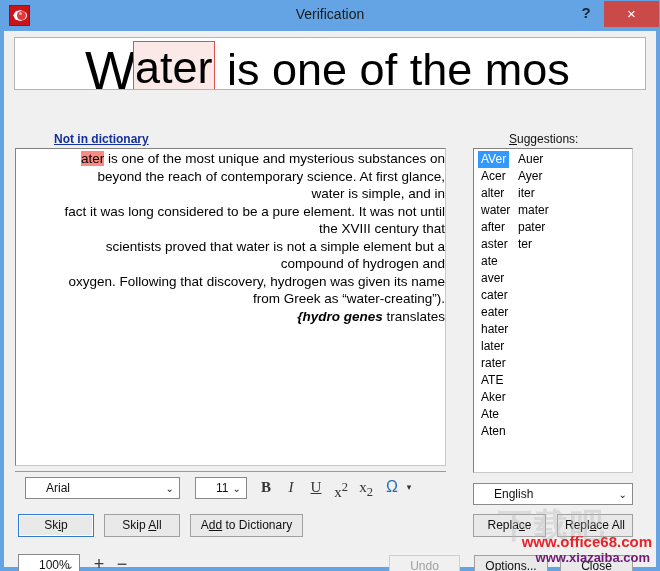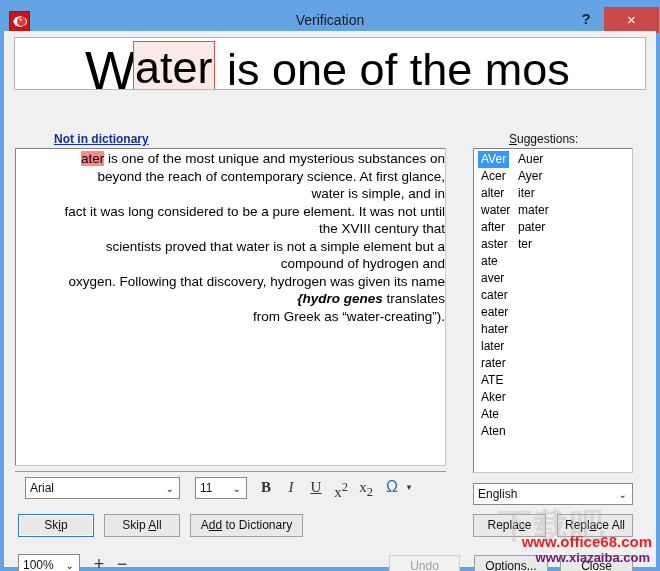--- a/index.html
+++ b/index.html
@@ -16,21 +16,21 @@
     height: 571px;
     box-sizing: border-box;
     background: #5b9bd5;
     background: #64a4e4;
     overflow: hidden;
   }
 
   
   #titlebar {
     position: absolute;
-    left: 0; top: 6px;
+    left: 0; top: 0;
     width: 660px; height: 31px;
     background: #64a4e4;
   }
   #app-icon {
     position: absolute;
     left: 9px; top: 5px;
     width: 21px; height: 21px;
     background: #c9141a;
     border: 1px solid #9d0f14;
     box-sizing: border-box;
@@ -192,21 +192,21 @@
     border-top: 1px solid #9b9b9b;
     box-sizing: border-box;
   }
   .combo {
     position: absolute;
     background: #ffffff;
     border: 1px solid #8a8a8a;
     box-sizing: border-box;
     font-size: 12px;
     color: #111;
-    padding-left: 4px;
+    padding-left: 20px;
     line-height: 20px;
     height: 22px;
     cursor: default;
   }
   .combo .arrow {
     position: absolute;
     right: 5px; top: 0;
     font-size: 10px;
     color: #222;
     line-height: 21px;
@@ -381,22 +381,22 @@
 
     <div id="text-panel">
       <div class="text-line"><span class="caret"></span><span class="err-word">ater</span><span> is one of the most unique and mysterious substances on</span></div>
       <div class="text-line">beyond the reach of contemporary science. At first glance,</div>
       <div class="text-line">water is simple, and in</div>
       <div class="text-line">fact it was long considered to be a pure element. It was not until</div>
       <div class="text-line">the XVIII century that</div>
       <div class="text-line">scientists proved that water is not a simple element but a</div>
       <div class="text-line">compound of hydrogen and</div>
       <div class="text-line">oxygen. Following that discovery, hydrogen was given its name</div>
+      <div class="text-line">from Greek as “water-creating”).</div>
       <div class="text-line"><span class="bolditalic">{hydro genes</span><span> translates</span></div>
-      <div class="text-line">from Greek as “water-creating”).</div>
     </div>
 
     <div id="format-bar">
       <div class="combo" id="font-combo">
         <span>Arial</span>
         <span class="arrow">⌄</span>
       </div>
       <div class="combo" id="size-combo">
         <span>11</span>
         <span class="arrow">⌄</span>

